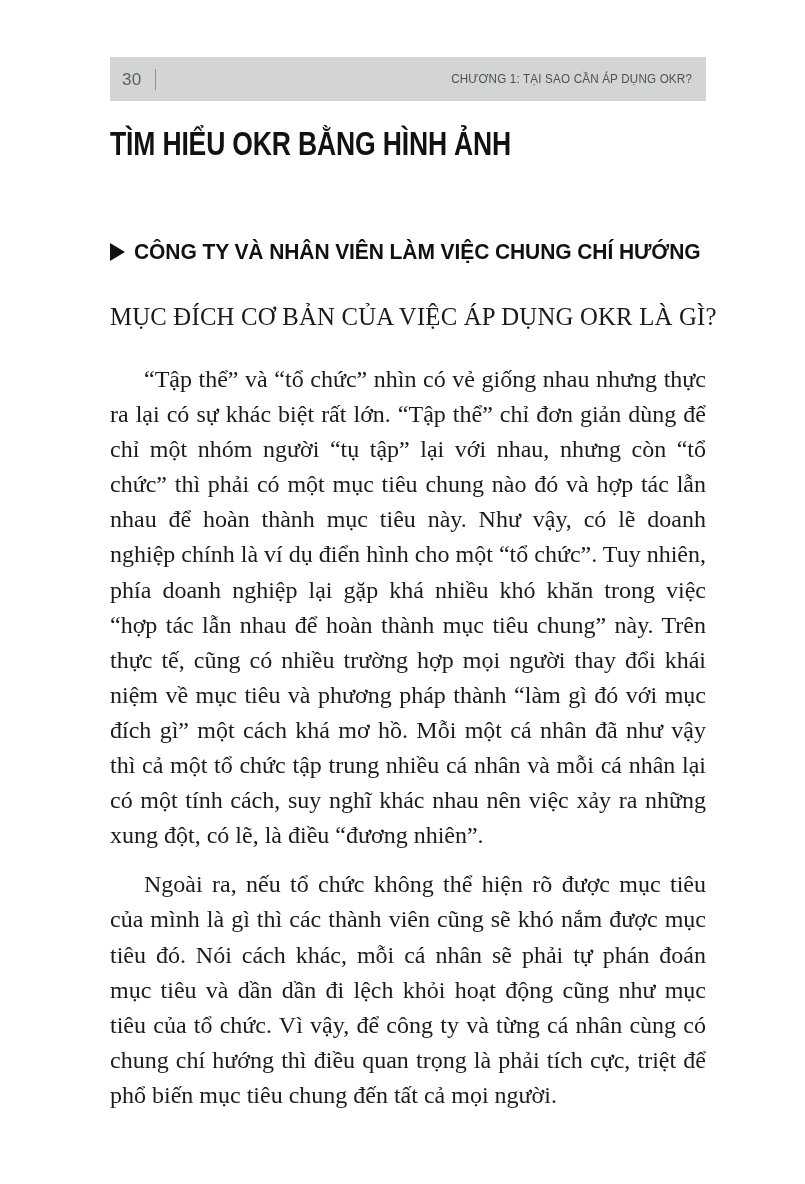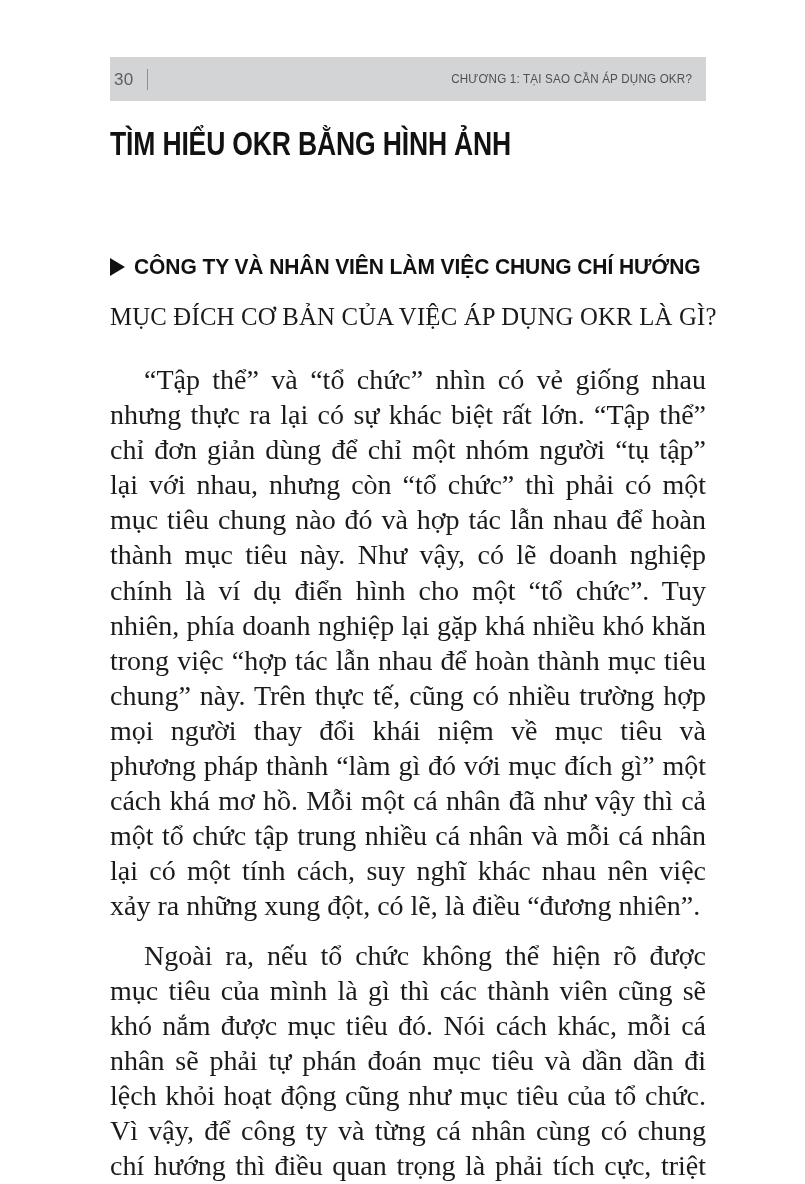--- a/index.html
+++ b/index.html
@@ -27,21 +27,21 @@
   .header-band {
     position: absolute;
     left: 110px;
     top: 57px;
     width: 596px;
     height: 44px;
     background: #d2d4d6;
     display: flex;
     align-items: center;
     box-sizing: border-box;
-    padding: 0 14px 0 4px;
+    padding: 0 14px 0 12px;
   }
   .page-number {
     font-family: "Liberation Sans", sans-serif;
     font-size: 17px;
     color: #5b6063;
     letter-spacing: 0.3px;
     line-height: 1;
   }
   .head-divider {
     width: 1px;
@@ -73,21 +73,21 @@
     transform: scaleX(0.78);
     transform-origin: left center;
     white-space: nowrap;
     line-height: 1.05;
   }
 
   
   .section-heading {
     position: absolute;
     left: 110px;
-    top: 254px;
+    top: 239px;
     display: flex;
     align-items: center;
     white-space: nowrap;
   }
   .tri-icon {
     width: 0;
     height: 0;
     border-left: 15px solid #111111;
     border-top: 9px solid transparent;
     border-bottom: 9px solid transparent;
@@ -120,21 +120,21 @@
 
   
   .body-col {
     position: absolute;
     left: 110px;
     top: 362px;
     width: 596px;
   }
   .body-par {
     font-family: "Liberation Serif", serif;
-    font-size: 28px;
+    font-size: 24px;
     line-height: 35.1px;
     color: #1b1b1b;
     text-align: justify;
     text-justify: inter-word;
     text-indent: 34px;
     margin: 0 0 14px 0;
     hyphens: none;
   }
   .body-par:last-child { margin-bottom: 18px; }
 </style>

